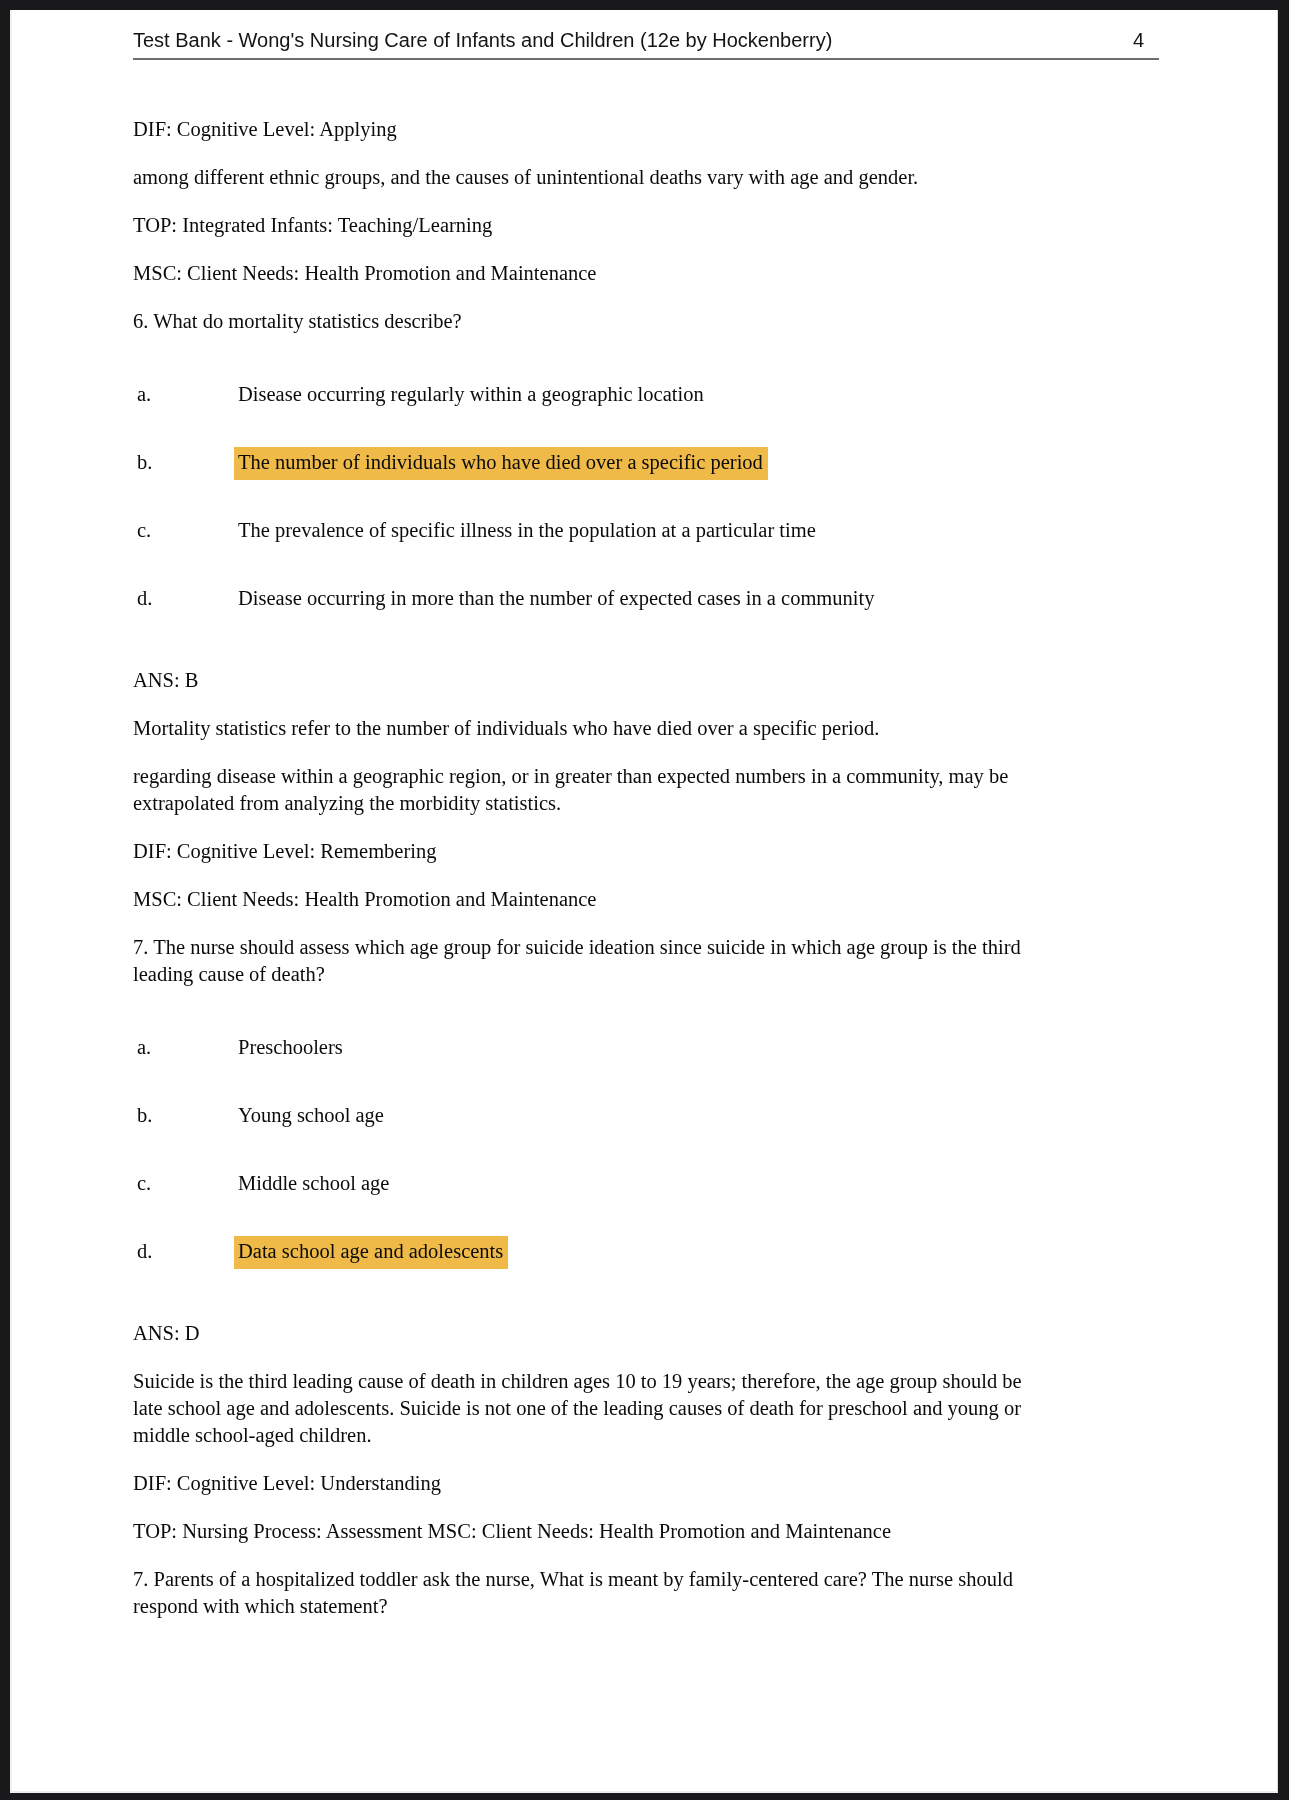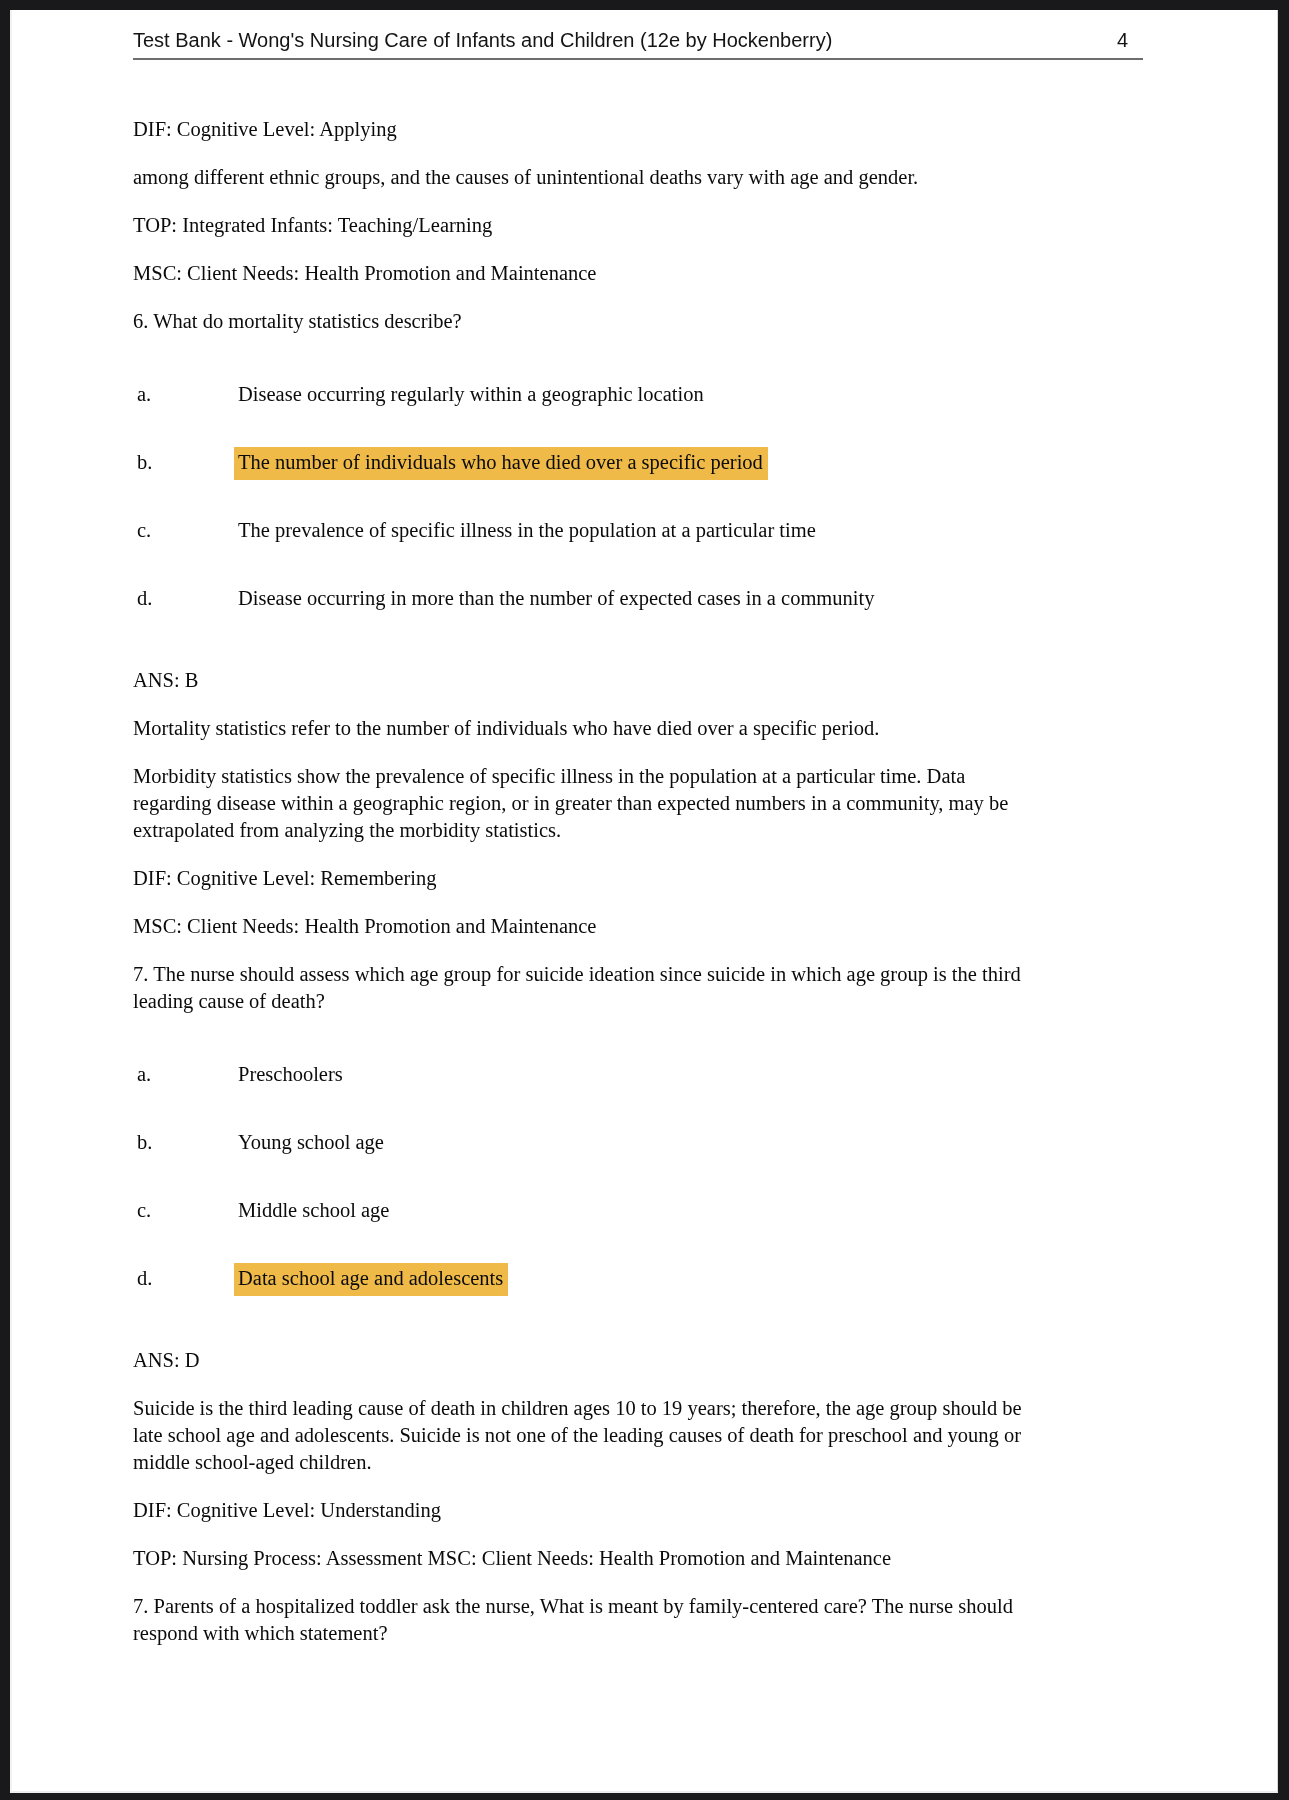--- a/index.html
+++ b/index.html
@@ -22,21 +22,21 @@
     top: 10px;
     right: 11px;
     bottom: 7px;
     background: #ffffff;
     border-left: 2px solid #f2f2f2;
     border-right: 1px solid #d8d8d8;
     border-bottom: 2px solid #ededed;
     overflow: hidden;
   }
   .content {
-    padding: 18px 16px 0 121px;
+    padding: 18px 0 0 121px;
   }
   .doc-header {
     display: flex;
     justify-content: space-between;
     align-items: flex-end;
     margin-right: 118px;
     padding-bottom: 6px;
     border-bottom: 2px solid #6e6e6e;
     margin-bottom: 56px;
     font-family: "Liberation Sans", sans-serif;
@@ -122,21 +122,20 @@
               <span class="option-text">Disease occurring in more than the number of expected cases in a community</span>
             </div>
           </div>
           <div class="answer">
             <div class="line">ANS: B</div>
           </div>
           <div class="para">
             <div class="line">Mortality statistics refer to the number of individuals who have died over a specific period.</div>
           </div>
           <div class="para">
-            <div class="line">Morbidity statistics show the prevalence of specific illness in the population at a particular time. Data</div>
             <div class="line">regarding disease within a geographic region, or in greater than expected numbers in a community, may be</div>
             <div class="line">extrapolated from analyzing the morbidity statistics.</div>
           </div>
           <div class="para">
             <div class="line">DIF: Cognitive Level: Remembering</div>
           </div>
           <div class="para">
             <div class="line">MSC: Client Needs: Health Promotion and Maintenance</div>
           </div>
           <div class="question">

